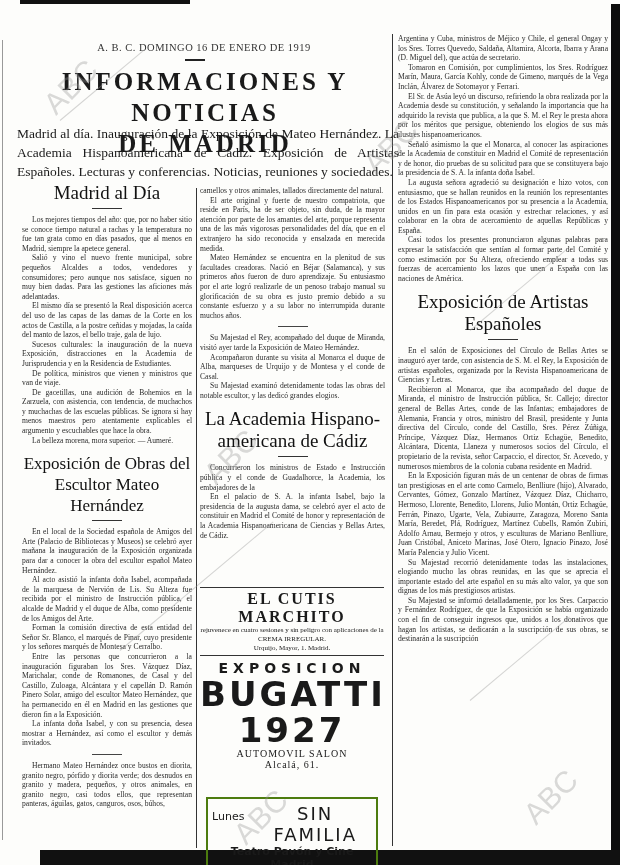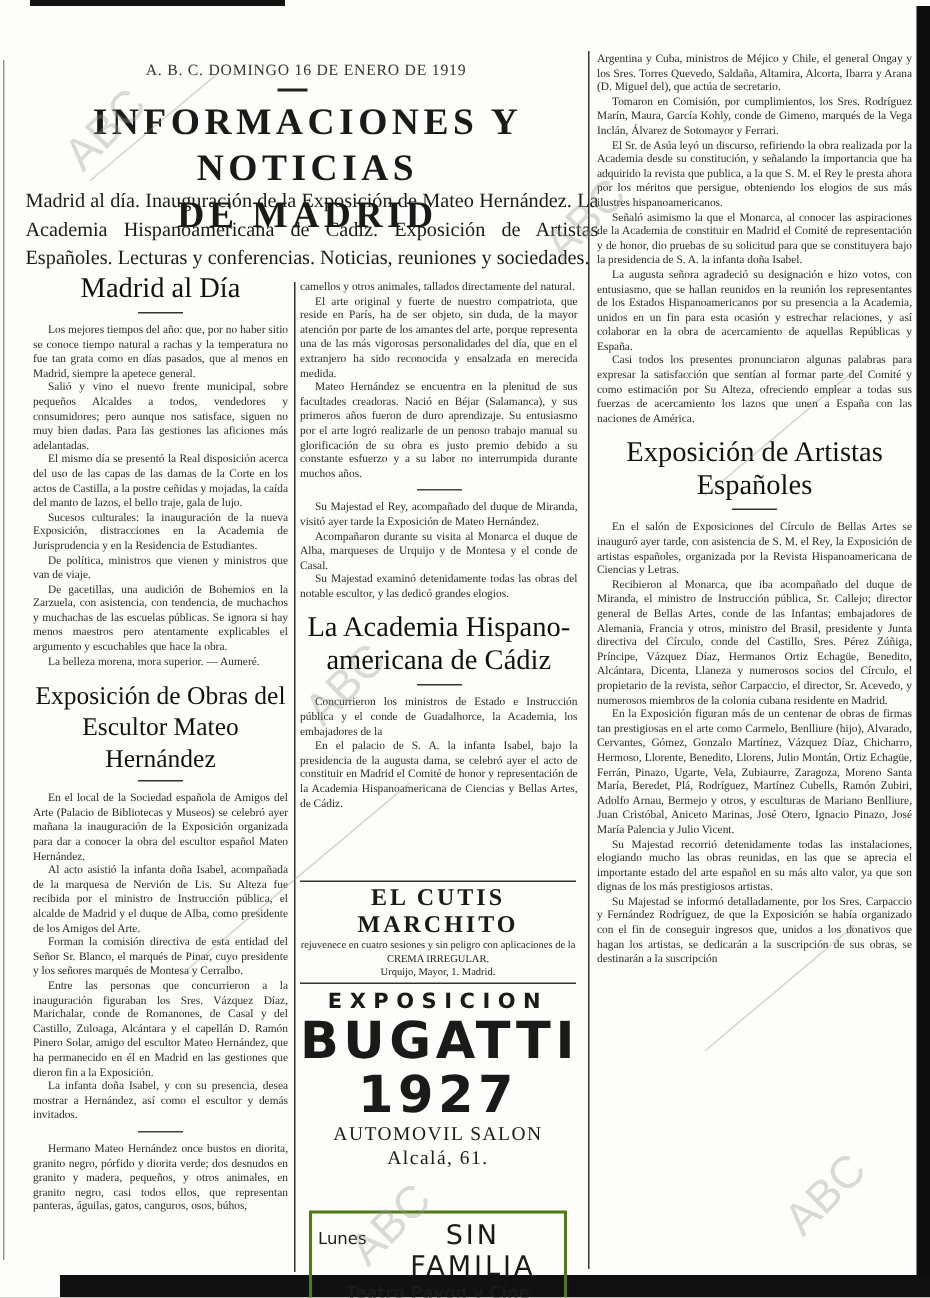--- a/index.html
+++ b/index.html
@@ -28,21 +28,21 @@
   .c1 { left: 22px; top: 200px; width: 170px; }
   .c2 { left: 200px; top: 186px; width: 185px; }
   .c3 { left: 398px; top: 34px; width: 210px; }
   .vrule { position: absolute; width: 1px; background: #333; }
   .ad { position: absolute; left: 200px; top: 585px; width: 184px; text-align: center; }
   .ad1-title { font-size: 16px; letter-spacing: 2px; font-weight: bold; }
   .ad1-text { font-size: 7px; line-height: 9px; }
   .ad-rule { height: 1px; background: #333; margin: 2px 0; }
   .ad2-exp { font-family: "DejaVu Sans", sans-serif; font-size: 14px; letter-spacing: 5px; font-weight: bold; margin-top: 4px; }
   .ad2-big { font-family: "DejaVu Sans", sans-serif; font-size: 34px; font-weight: 900; letter-spacing: 3px; line-height: 36px; }
-  .ad2-sub { font-size: 13px; letter-spacing: 1px; }
+  .ad2-sub { font-size: 10px; letter-spacing: 1px; }
   .ad3 { border: 2px solid #4d7c0f; margin: 27px 6px 4px; padding: 4px 4px; }
   .ad3-row1 { display: flex; justify-content: center; align-items: baseline; gap: 14px; }
   .ad3-lunes { font-family: "DejaVu Sans", sans-serif; font-size: 11px; }
   .ad3-title { font-family: "DejaVu Sans", sans-serif; font-size: 18px; letter-spacing: 2px; }
   .ad3-venue { font-family: "DejaVu Sans", sans-serif; font-size: 11px; font-weight: bold; }
   .ad4-title { font-family: "DejaVu Sans", sans-serif; font-size: 12px; font-weight: bold; margin-top: 4px; }
   .watermark { position: absolute; font-family: "Liberation Sans", sans-serif; font-size: 30px; color: rgba(150,150,150,0.35);
     transform: rotate(-45deg); }
   .wline { position: absolute; height: 1px; background: rgba(150,150,150,0.4); transform-origin: left center; transform: rotate(-40deg); }
 </style>

